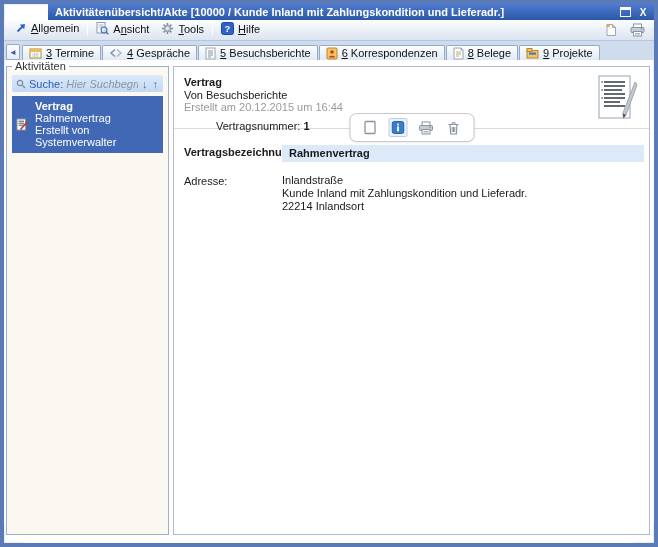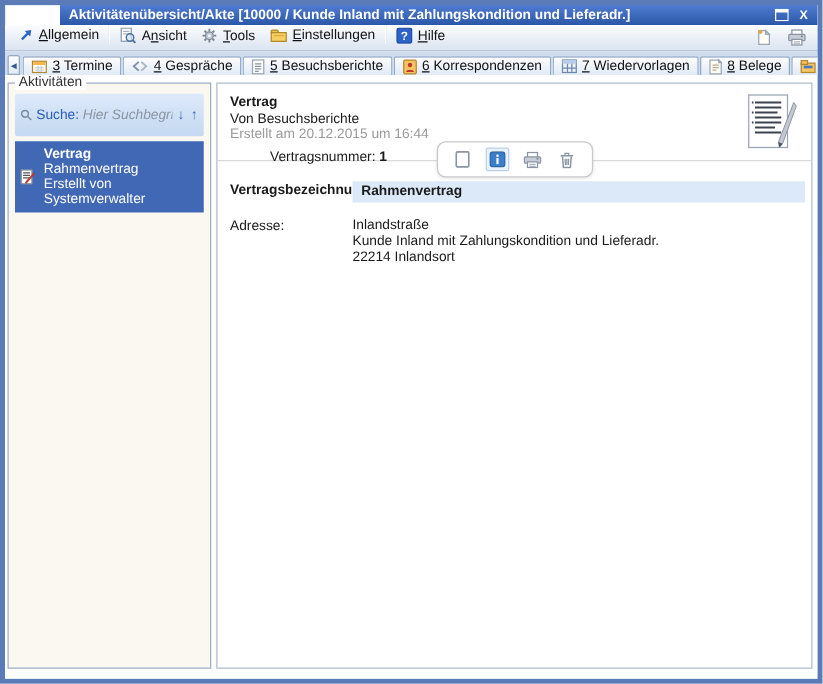--- a/index.html
+++ b/index.html
@@ -17,24 +17,24 @@
   .menu-item{display:flex;align-items:center;gap:4px;padding:2px 6px;font-size:11px;color:#111;cursor:default;}
   .menu-sep{width:1px;height:15px;background:#bcc8da;border-right:1px solid #fff;margin:0 2px;}
   .menubar-right{margin-left:auto;display:flex;align-items:center;gap:8px;padding-right:3px;}
   .mb-icon-btn{display:inline-flex;align-items:center;justify-content:center;width:18px;height:17px;}
   u{text-decoration:underline;}
   
   .tabbar{height:19px;flex:0 0 19px;background:#cfdced;display:flex;align-items:flex-end;padding:1px 2px 0 2px;position:relative;z-index:2;}
   .tab-scroll{display:flex;align-items:center;justify-content:center;width:14px;height:16px;background:linear-gradient(#fdfdfe,#e3ecf7);border:1px solid #96aac7;border-radius:2px 2px 0 0;font-size:8px;color:#3a5a90;margin-right:2px;}
   .tab{display:flex;align-items:center;gap:4px;height:15px;padding:0 6px;margin-right:1px;font-size:11px;white-space:nowrap;background:linear-gradient(#fdfdfe,#e0eaf6);border:1px solid #96aac7;border-bottom:none;border-radius:2px 2px 0 0;color:#111;cursor:default;}
   
-  .content{flex:1;position:relative;background:#fff;}
+  .content{flex:1;position:relative;background:#fff;border-radius:25px;}
   .sidebar{position:absolute;left:2px;top:6px;bottom:8px;width:163px;border:1px solid #9fb0c8;background:#faf8f1;}
   .sidebar-legend{position:absolute;top:-7px;left:5px;background:#fff;padding:0 3px;font-size:11px;color:#333;line-height:12px;}
-  .searchbar{margin:8px 5px 4px 5px;height:34px;background:linear-gradient(#ddeafa,#c3d8f1);border-radius:2px;display:flex;align-items:center;gap:3px;padding:0 4px;font-size:11px;}
+  .searchbar{margin:8px 5px 4px 5px;height:17px;background:linear-gradient(#ddeafa,#c3d8f1);border-radius:2px;display:flex;align-items:center;gap:3px;padding:0 4px;font-size:11px;}
   .searchbar .s-label{color:#2a5cb8;}
   .searchbar .s-ph{flex:1;font-style:italic;color:#8a94a2;white-space:nowrap;overflow:hidden;}
   .s-arrow{color:#3f6ab8;font-size:11px;font-weight:bold;padding:0 1px;cursor:default;}
   .act-item{margin:1px 5px;padding:4px 4px 5px 4px;display:flex;gap:6px;font-size:11px;cursor:default;}
   .act-item.selected{background:#4068b4;color:#fff;}
   .act-item .ai-title{font-weight:bold;line-height:12px;}
   .act-item .ai-line{line-height:12px;}
   
   .panel{position:absolute;left:169px;right:4px;top:6px;bottom:8px;border:1px solid #b0bccd;background:#fff;font-size:11px;color:#1a1a1a;}
   .panel-header{position:relative;padding:9px 10px 0 10px;height:61px;}
@@ -111,30 +111,20 @@
                 <line x1="9" y1="9" x2="10.4" y2="10.4"></line>
                 <line x1="2.6" y1="10.4" x2="4" y2="9"></line>
                 <line x1="9" y1="4" x2="10.4" y2="2.6"></line>
               </g>
               <circle cx="6.5" cy="6.5" r="3.1" fill="#c3cbd6" stroke="#7d8894"></circle>
               <circle cx="6.5" cy="6.5" r="1.2" fill="#f2f4f7"></circle>
             </svg>
           </span>
           <span><u>T</u>ools</span>
         </div>
-        <div class="menu-item">
-          <span class="icon">
-            <svg width="14" height="12">
-              <rect x="1" y="2" width="5.5" height="3" rx="0.8" fill="#f4c24c" stroke="#b58a2a"></rect>
-              <path d="M1 4 H13 V11 H1 Z" fill="#f6ce66" stroke="#b58a2a"></path>
-              <line x1="3" y1="6.5" x2="11" y2="6.5" stroke="#e0a93a"></line>
-            </svg>
-          </span>
-          <span><u>E</u>instellungen</span>
-        </div>
         <div class="menu-sep"></div>
         <div class="menu-item">
           <span class="icon">
             <svg width="13" height="13">
               <rect x="0.5" y="0.5" width="12" height="12" rx="2" fill="#2e62c8" stroke="#1d4aa0"></rect>
               <text x="6.5" y="10" text-anchor="middle" font-size="9.5" font-family="Liberation Sans,sans-serif" font-weight="bold" fill="#fff">?</text>
             </svg>
           </span>
           <span><u>H</u>ilfe</span>
         </div>
@@ -207,32 +197,20 @@
         </div>
         <div class="tab">
           <span class="icon">
             <svg width="12" height="13">
               <rect x="1" y="1" width="10" height="11" rx="1" fill="#f6c462" stroke="#b5872a"></rect>
               <circle cx="6" cy="5" r="1.8" fill="#c0392b"></circle>
               <path d="M2.8 10.5 c0-2.4 6.4-2.4 6.4 0 Z" fill="#c0392b"></path>
             </svg>
           </span>
           <span><u>6</u> Korrespondenzen</span>
-        </div>
-        <div class="tab">
-          <span class="icon">
-            <svg width="13" height="12">
-              <rect x="1" y="1" width="11" height="10" fill="#eef3fa" stroke="#6e86ac"></rect>
-              <rect x="1" y="1" width="11" height="3" fill="#b9cde8"></rect>
-              <line x1="5" y1="4" x2="5" y2="11" stroke="#6e86ac"></line>
-              <line x1="8.5" y1="4" x2="8.5" y2="11" stroke="#6e86ac"></line>
-              <line x1="1" y1="7.5" x2="12" y2="7.5" stroke="#6e86ac"></line>
-            </svg>
-          </span>
-          <span><u>7</u> Wiedervorlagen</span>
         </div>
         <div class="tab">
           <span class="icon">
             <svg width="11" height="13">
               <path d="M1 1 h7 l2 2 v9 H1 Z" fill="#fffcf2" stroke="#9aa6b6"></path>
               <path d="M8 1 l2 2 h-2 Z" fill="#e9e4d2" stroke="#9aa6b6"></path>
               <g stroke="#b5ad94">
                 <line x1="3" y1="5" x2="8" y2="5"></line>
                 <line x1="3" y1="7" x2="8" y2="7"></line>
                 <line x1="3" y1="9" x2="6" y2="9"></line>

